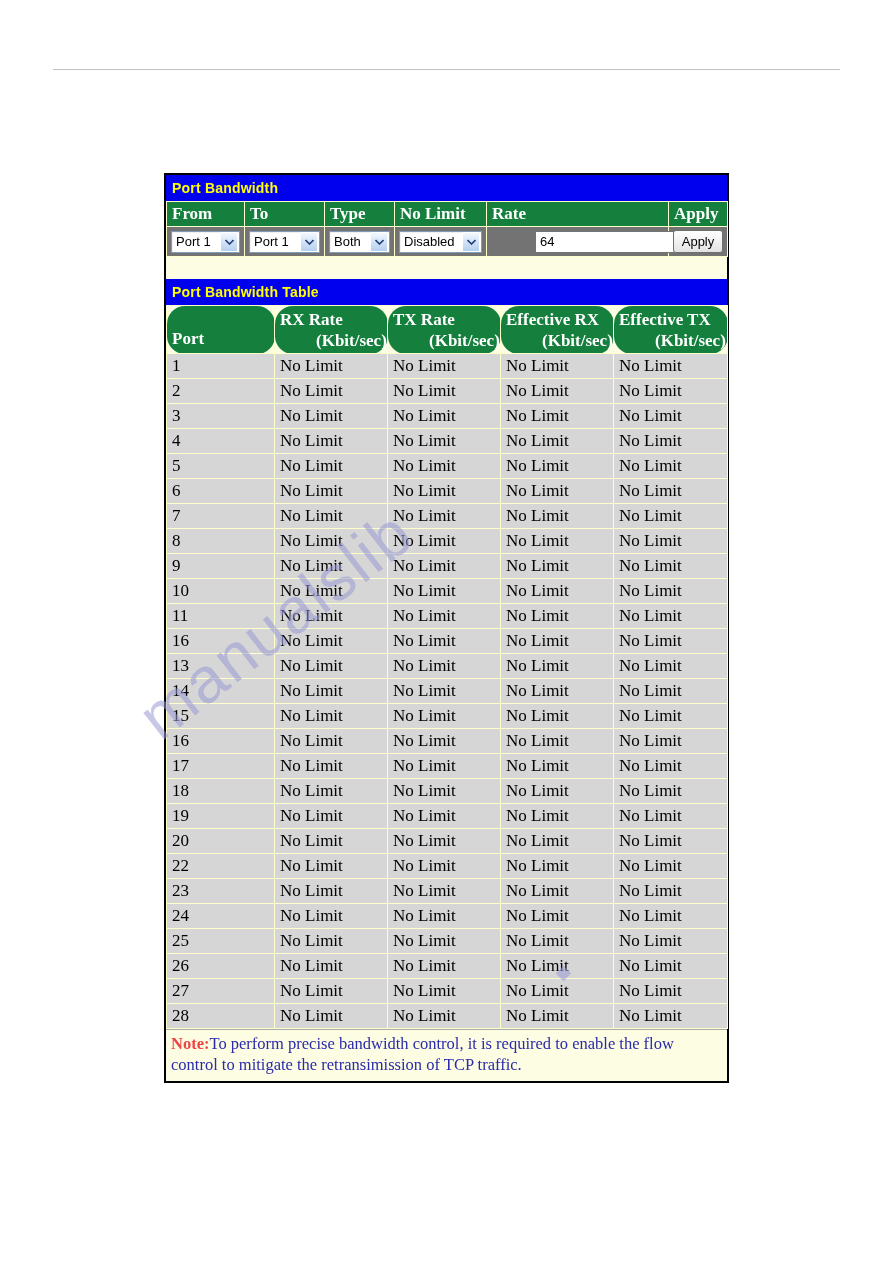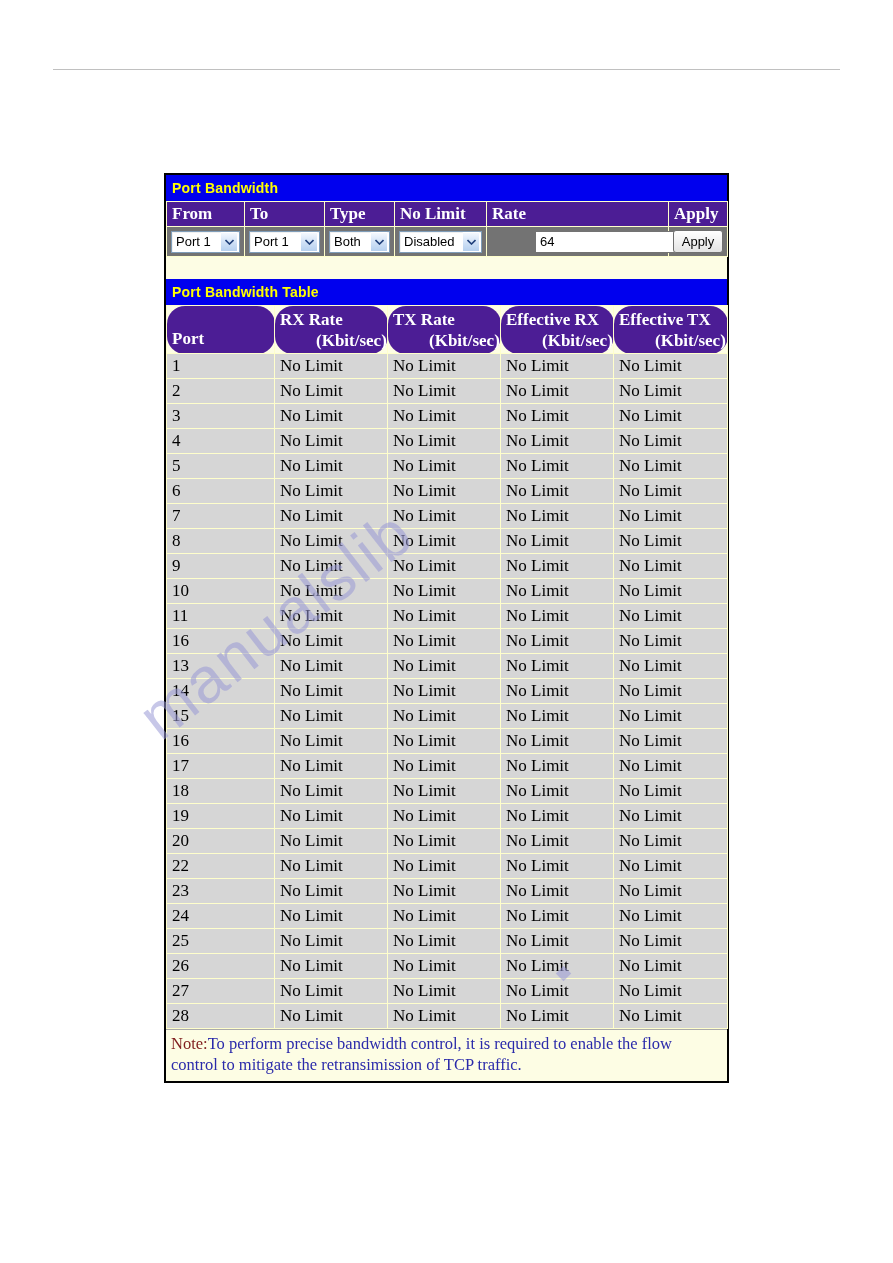--- a/index.html
+++ b/index.html
@@ -98,21 +98,21 @@
   table.grid td {
     border: 1px solid #ffffcc;
     font-family: "Liberation Serif", serif;
     font-size: 17px;
     padding: 2px 5px;
     text-align: left;
     vertical-align: middle;
     box-sizing: border-box;
   }
   table.grid th {
-    background: #4c1d95;
+    background: #15803d;
     color: #ffffff;
     font-weight: bold;
   }
   table.grid td {
     background: #d6d6d6;
     color: #000000;
     height: 25px;
   }
 
   
@@ -228,22 +228,22 @@
   .note-row {
     background: #fdfde4;
     border-top: 1px solid #aaaaaa;
     padding: 3px 5px 6px 5px;
     font-family: "Liberation Serif", serif;
     font-size: 16.5px;
     line-height: 21px;
     color: #2a2aaa;
   }
   .note-row .note-label {
-    font-weight: normal;
-    color: #7f1d1d;
+    font-weight: bold;
+    color: #ef4444;
   }
 </style>
 </head>
 <body>
 
 <div id="page-rule"></div>
 
 <div id="watermark">
   <div class="wm-text">manualslib</div>
   <div class="wm-dot"></div>

